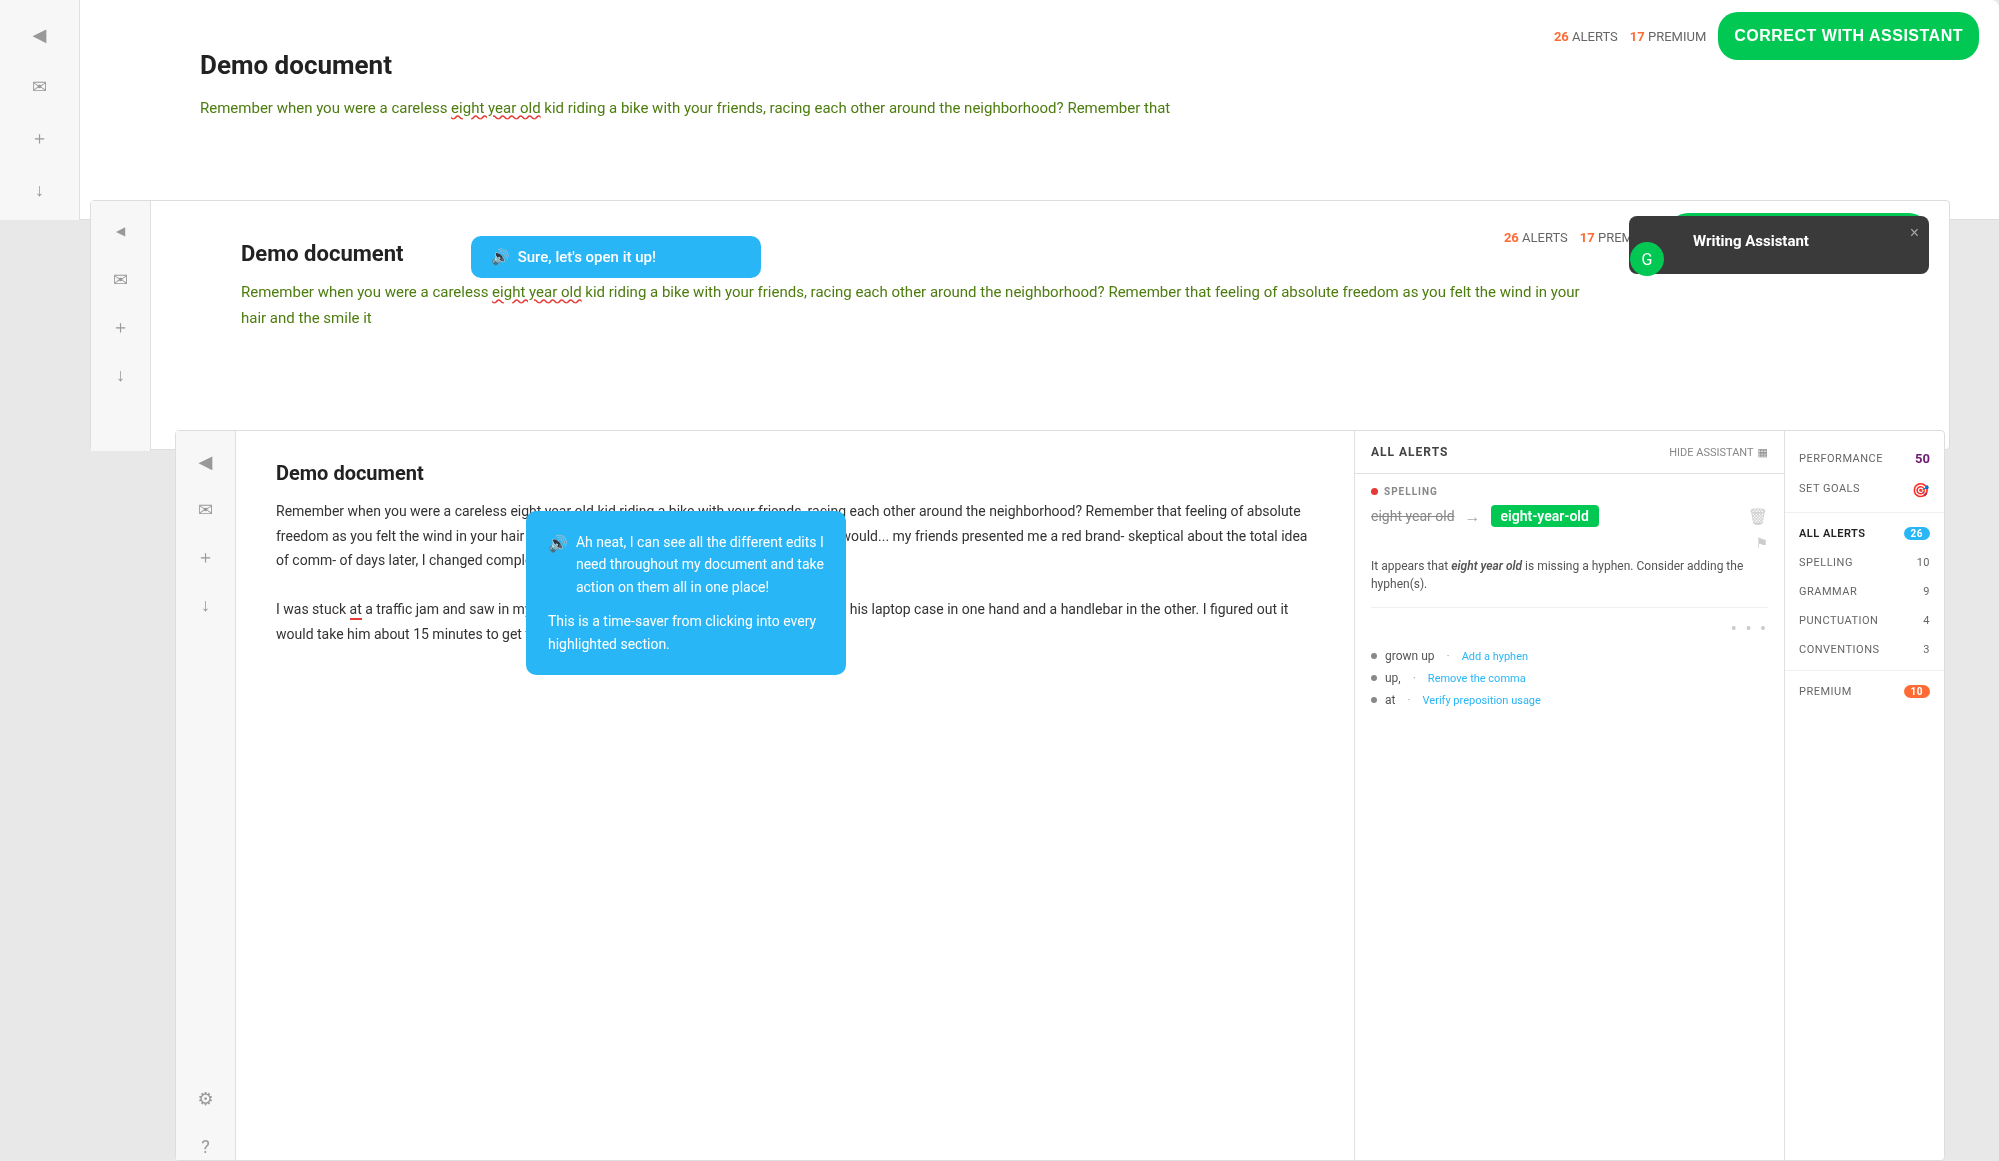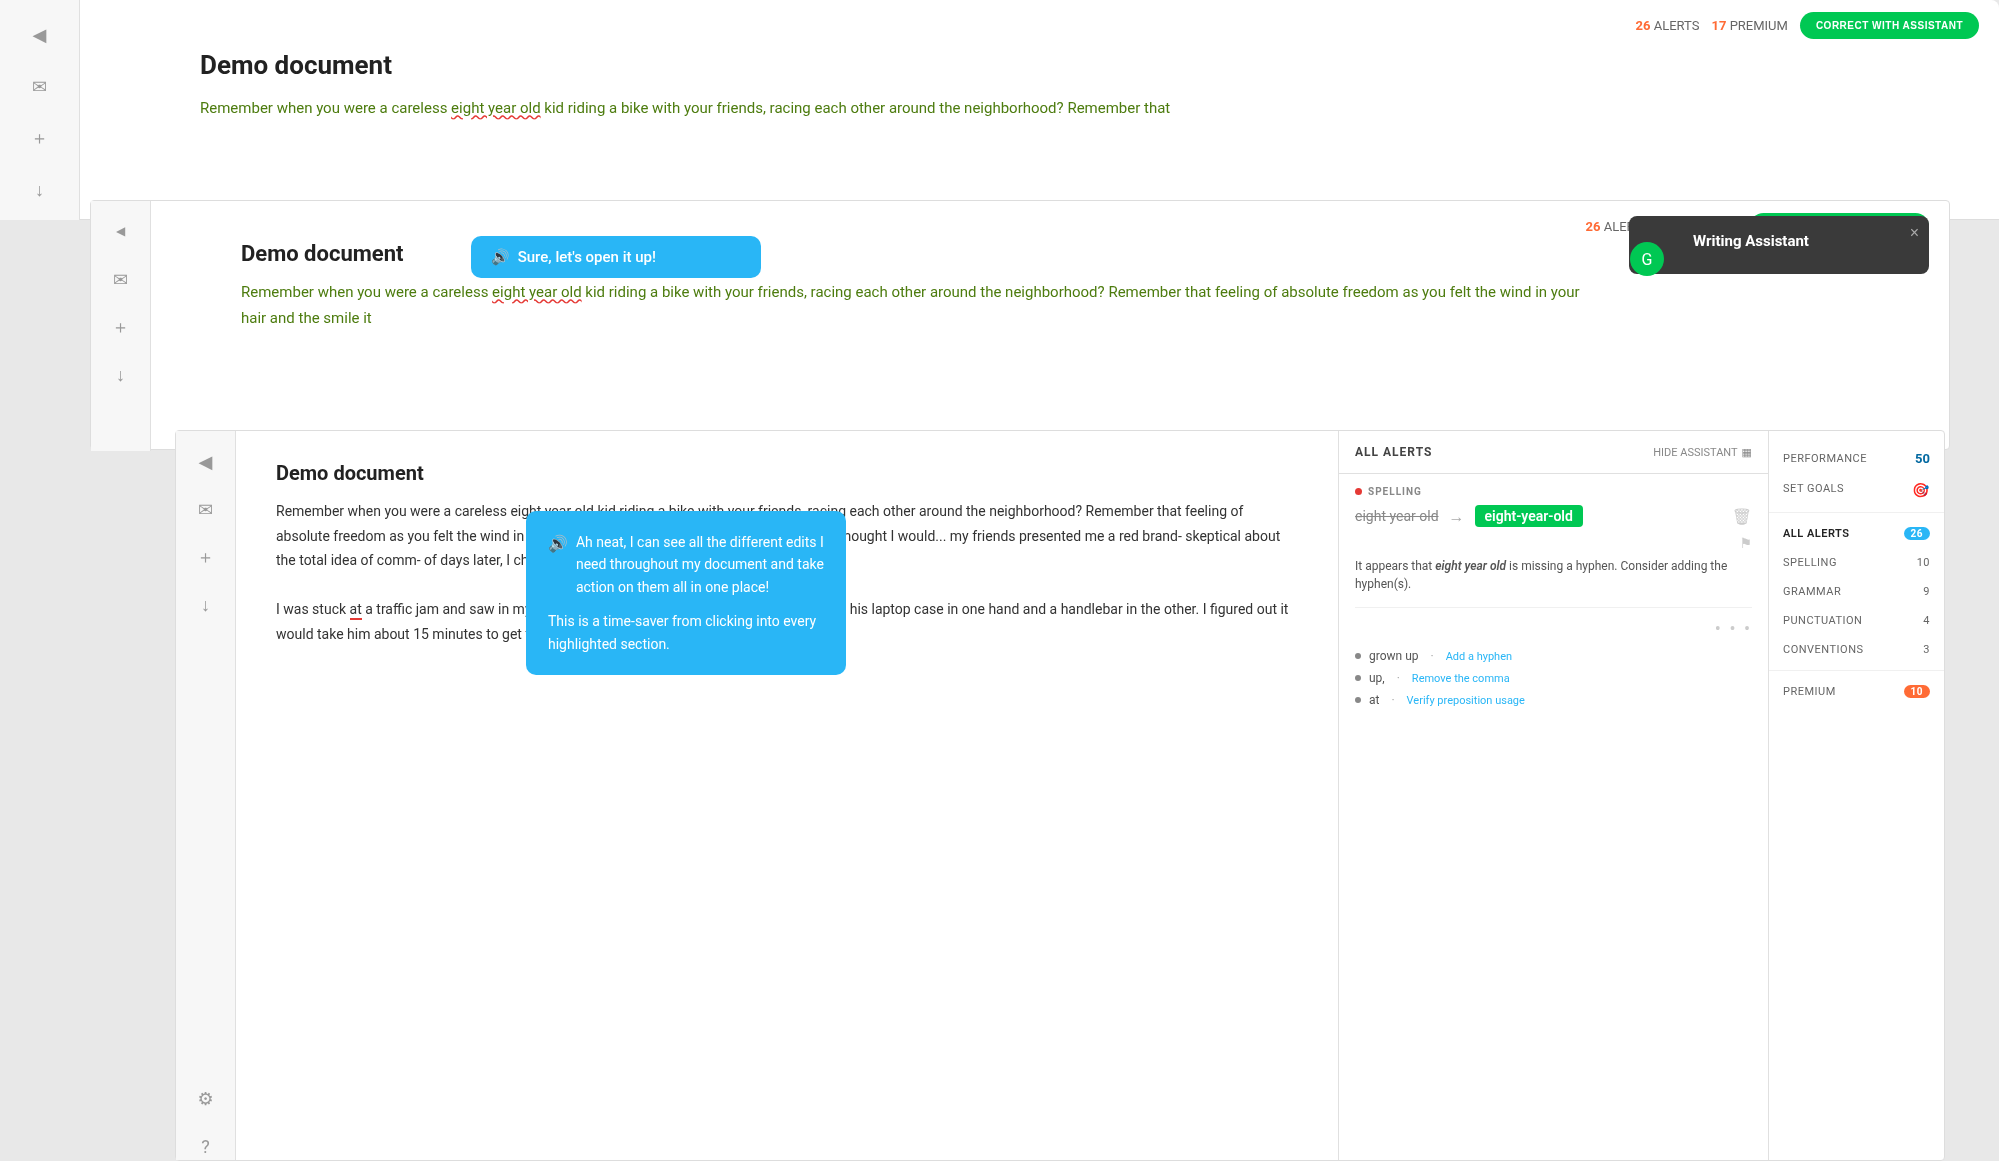--- a/index.html
+++ b/index.html
@@ -60,22 +60,22 @@
     }
     .alerts-count .num { color: #ff6b35; font-weight: bold; }
     .premium-count { font-size: 13px; color: #666; }
     .premium-count .num { color: #ff6b35; font-weight: bold; }
 
     .correct-btn {
       background: #00c853;
       color: #fff;
       border: none;
       border-radius: 20px;
-      padding: 8px 16px;
-      font-size: 10px;
+      padding: 15px 16px;
+      font-size: 16px;
       font-weight: 700;
       letter-spacing: 0.5px;
       cursor: pointer;
       text-transform: uppercase;
     }
 
     .layer1-content {
       position: absolute;
       top: 50px;
       left: 200px;
@@ -436,21 +436,21 @@
       flex-shrink: 0;
     }
 
     .sub-alert-action {
       color: #29b6f6;
       font-size: 11px;
     }
 
     
     .layer3-categories {
-      width: 176px;
+      width: 160px;
       flex-shrink: 0;
       border-left: 1px solid #e0e0e0;
       padding: 12px 0;
     }
 
     .category-item {
       display: flex;
       align-items: flex-start;
       justify-content: space-between;
       padding: 8px 14px;
@@ -483,21 +483,21 @@
       align-items: center;
       justify-content: space-between;
       padding: 8px 14px;
       font-size: 11px;
       color: #666;
     }
 
     .perf-score {
       font-size: 13px;
       font-weight: 700;
-      color: #0369a1;
+      color: #701a75;
     }
 
     .goals-icon {
       font-size: 14px;
       color: #aaa;
     }
 
     .collapse-arrow {
       font-size: 12px;
       color: #999;

